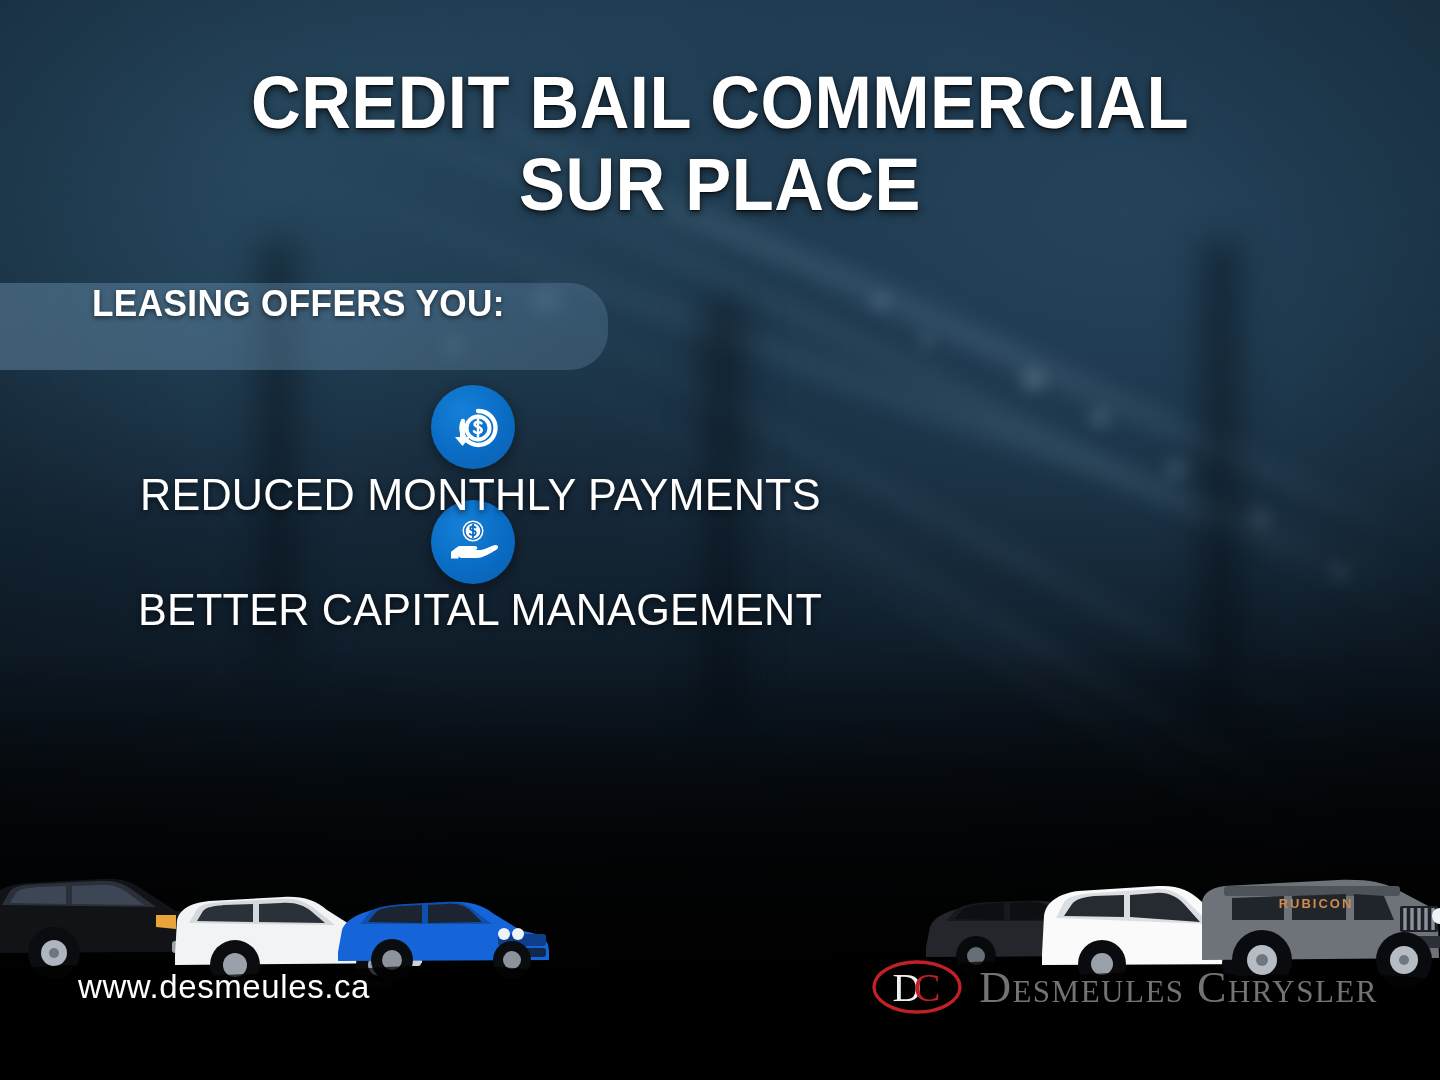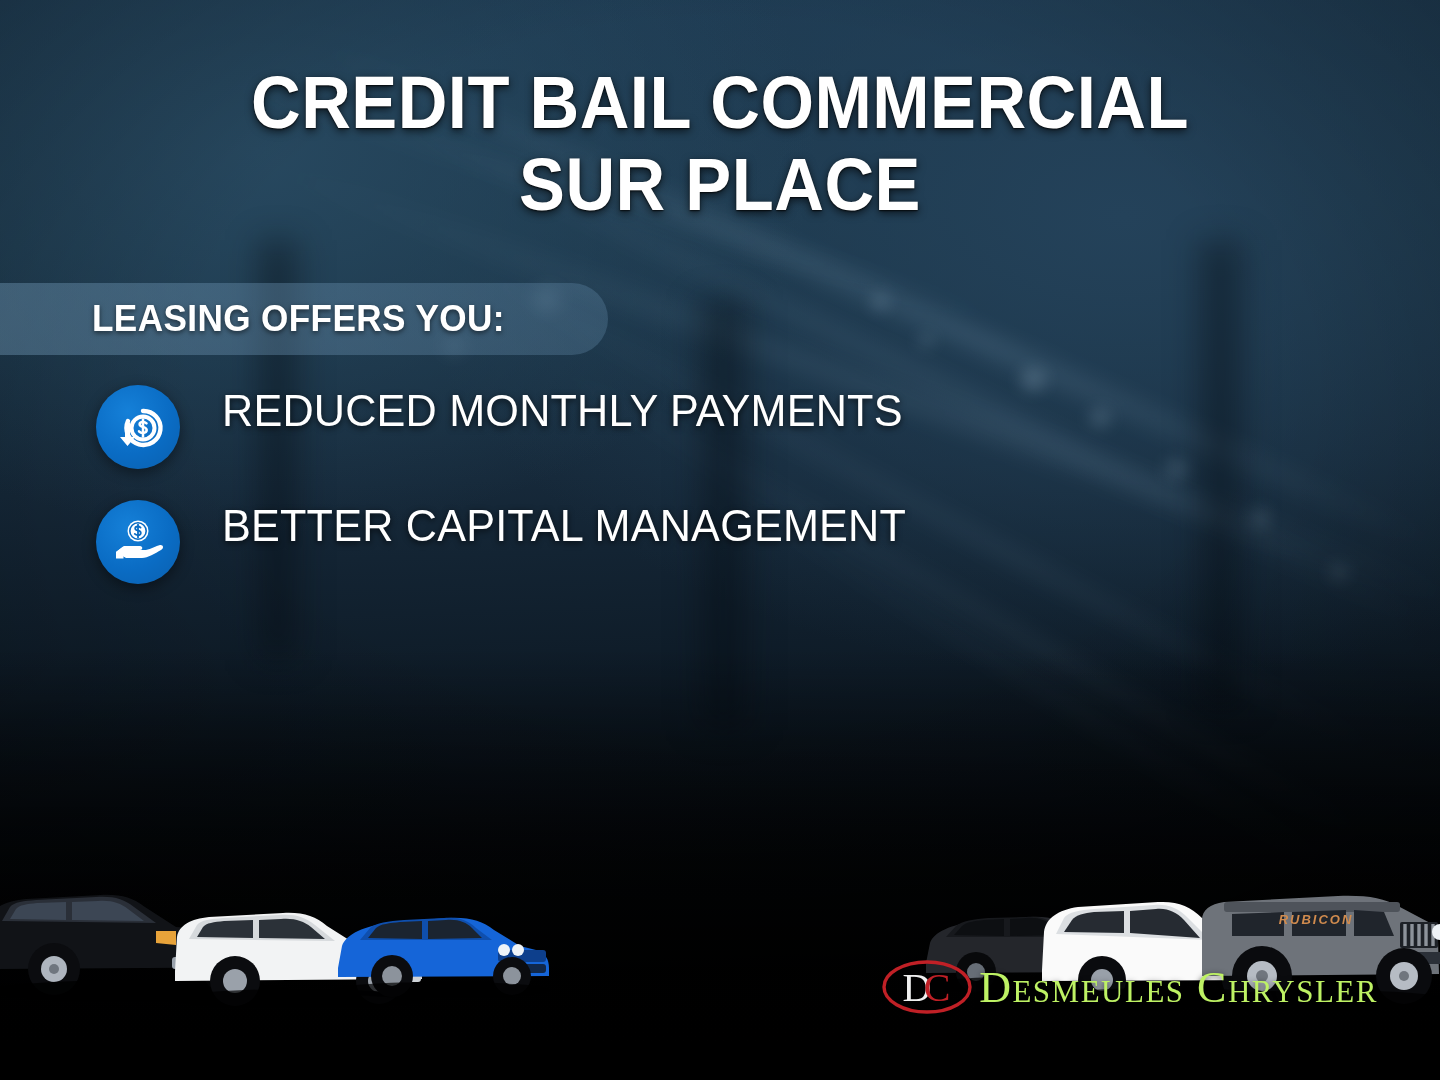--- a/index.html
+++ b/index.html
@@ -81,39 +81,39 @@
     letter-spacing: .5px;
     transform: scaleX(.93);
     text-shadow: 0 3px 9px rgba(0,0,0,.65), 0 1px 2px rgba(0,0,0,.8);
   }
   .title .l2 { display: block; }
 
   
   .banner {
     position: absolute;
     left: 0; top: 283px;
-    width: 608px; height: 72px;
+    width: 608px; height: 87px;
     background: linear-gradient(90deg, rgba(118,158,188,.40) 0%, rgba(110,150,182,.36) 55%, rgba(104,144,176,.30) 100%);
     border-radius: 0 38px 38px 0;
-    display: flex; align-items: center;
+    display: flex; align-items: flex-start;
   }
   .banner-text {
     margin-left: 92px;
     color: #ffffff;
     font-size: 37px;
     font-weight: 700;
     letter-spacing: .4px;
     transform: scaleX(.95);
     transform-origin: left center;
     text-shadow: 0 2px 5px rgba(0,0,0,.55);
   }
 
   
   .bullets { position: absolute; left: 96px; top: 385px; }
-  .bullet { display: flex; align-items: flex-start; height: 100px; margin-bottom: 15px; }
+  .bullet { display: flex; align-items: center; height: 100px; margin-bottom: 15px; flex-direction: column; }
   .ico {
     width: 84px; height: 84px; flex: 0 0 84px;
     border-radius: 50%;
     background: radial-gradient(circle at 38% 32%, #1580d8 0%, #0a6cc4 55%, #0a5fae 100%);
     display: flex; align-items: center; justify-content: center;
     box-shadow: 0 4px 14px rgba(0,0,0,.45);
   }
   .ico svg { display: block; }
   .btext {
     margin-left: 42px;
@@ -121,43 +121,43 @@
     font-size: 45px;
     font-weight: 400;
     letter-spacing: .2px;
     white-space: nowrap;
     transform: scaleX(.96);
     transform-origin: left center;
     text-shadow: 0 2px 7px rgba(0,0,0,.70);
   }
 
   
-  .cars { position: absolute; left: 0; right: 0; bottom: 0; height: 250px; pointer-events: none; font-style: italic; }
+  .cars { position: absolute; left: 0; right: 0; bottom: 16px; height: 250px; pointer-events: none; }
   .car { position: absolute; bottom: 0; }
   .car svg { display: block; }
 
   
   .url {
     position: absolute;
     left: 78px; top: 968px;
     color: #ffffff;
     font-size: 33px;
     font-weight: 400;
     letter-spacing: .6px;
     text-shadow: 0 2px 6px rgba(0,0,0,.9);
   }
   .logo {
     position: absolute;
     right: 62px; top: 958px;
     display: flex; align-items: center;
   }
   .logo-mark { position: relative; width: 92px; height: 58px; flex: 0 0 92px; }
   .logo-name {
-    margin-left: 6px;
-    color: #bef264;
+    margin-left: 16px;
+    color: #737373;
     font-family: "Liberation Serif", serif;
     font-size: 44px;
     letter-spacing: 1.5px;
     font-variant: small-caps;
     text-shadow: 0 2px 6px rgba(0,0,0,.85);
     white-space: nowrap;
   }
 </style>
 </head>
 <body>
@@ -357,20 +357,21 @@
         <circle cx="74" cy="114" r="6" fill="#70767e"></circle>
         <circle cx="216" cy="114" r="28" fill="#0a0b0e"></circle>
         <circle cx="216" cy="114" r="14" fill="#b6bcc4"></circle>
         <circle cx="216" cy="114" r="5" fill="#70767e"></circle>
         <ellipse cx="134" cy="138" rx="128" ry="10" fill="#000" opacity=".65"></ellipse>
       </svg>
     </div>
 
   </div>
 
+  <div class="url">www.desmeules.ca</div>
 
   <div class="logo">
     <span class="logo-mark">
       <svg width="92" height="58" viewBox="0 0 92 58">
         <ellipse cx="46" cy="29" rx="43" ry="25" fill="none" stroke="#c02026" stroke-width="3.4"></ellipse>
         <text x="36" y="43" font-family="Liberation Serif, serif" font-size="40" fill="#f0f0f0" text-anchor="middle">D</text>
         <text x="56" y="43" font-family="Liberation Serif, serif" font-size="40" fill="#c02026" text-anchor="middle">C</text>
       </svg>
     </span>
     <span class="logo-name">Desmeules Chrysler</span>

